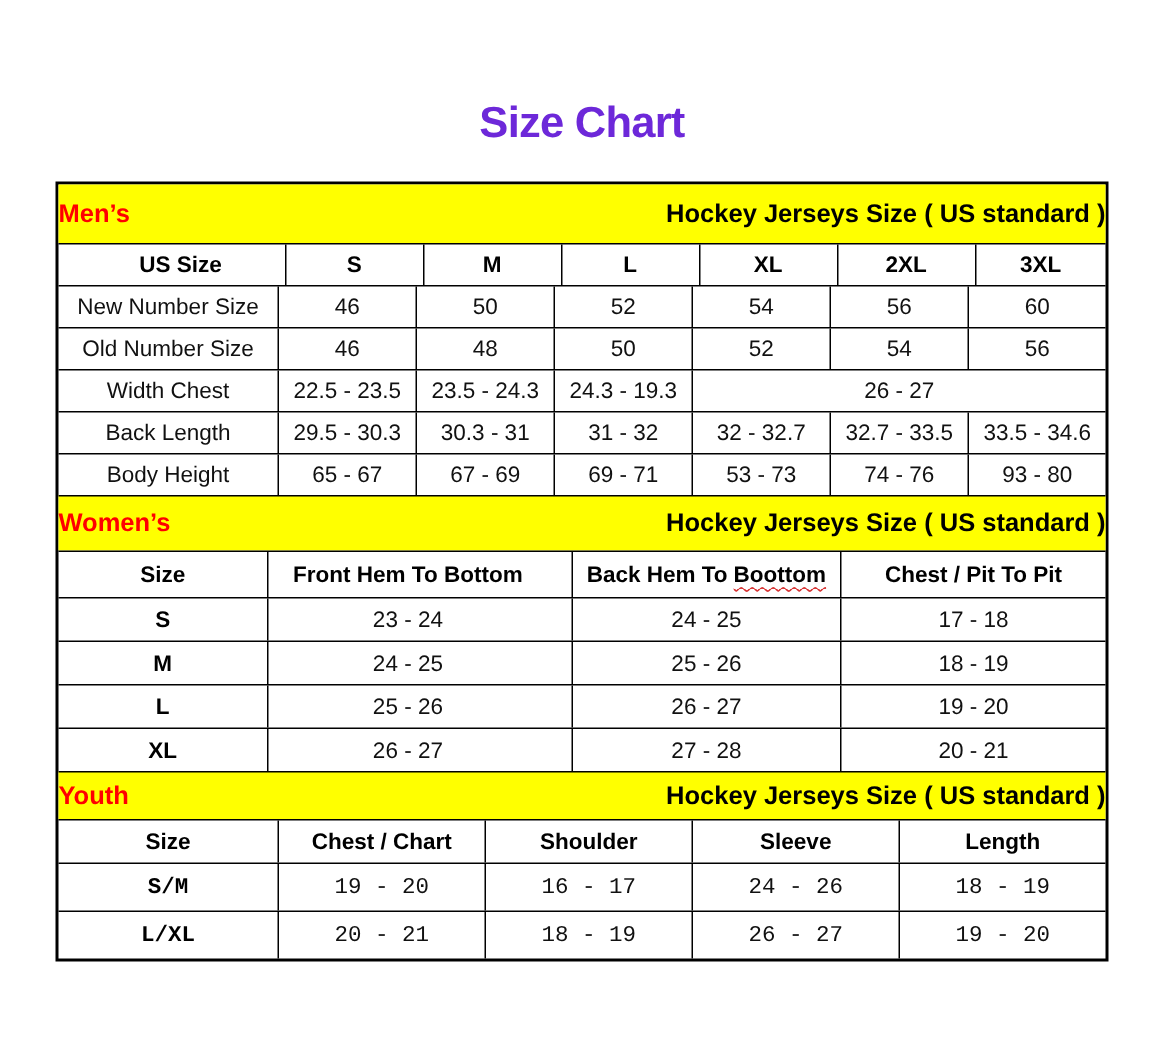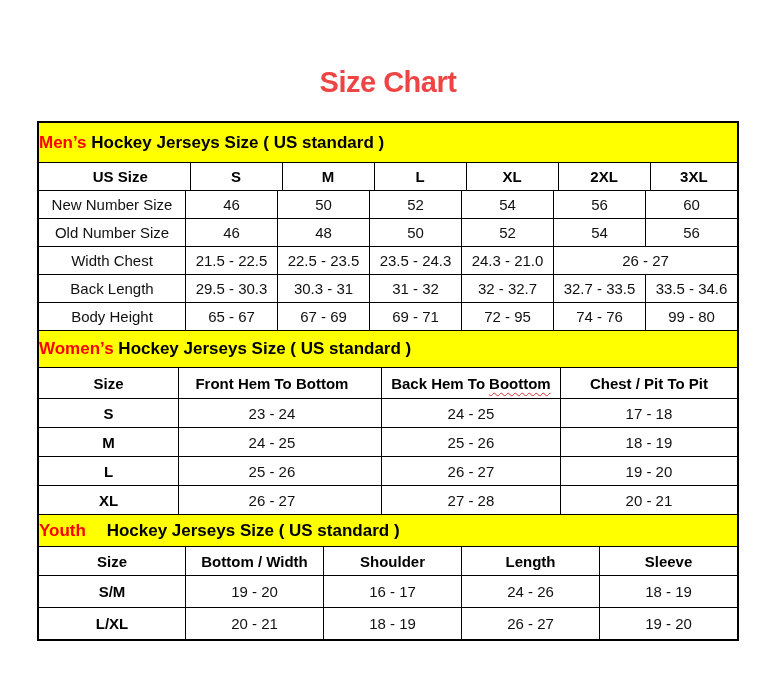--- a/index.html
+++ b/index.html
@@ -16,36 +16,36 @@
     overflow: hidden;
   }
   .page-title {
     position: absolute;
     top: 66px;
     left: 0;
     width: 100%;
     text-align: center;
     font-size: 29px;
     font-weight: bold;
-    color: #ef4444;
+    color: #6d28d9;
     letter-spacing: -0.5px;
     margin: 0;
   }
   .size-chart {
     position: absolute;
     left: 37px;
     top: 121px;
     width: 698px;
     border: 2px solid #000000;
     box-sizing: content-box;
   }
   .band {
     display: flex;
     align-items: center;
-    justify-content: flex-start;
+    justify-content: space-between;
     background: #FFFF00;
     font-weight: bold;
     font-size: 17px;
     color: #000000;
     white-space: pre;
   }
   .band .hl { color: #FF0000; }
   .band.men-band   { height: 39px; }
   .band.women-band { height: 36px; border-top: 1px solid #000; }
   .band.youth-band { height: 31px; border-top: 1px solid #000; gap: 16px; }
@@ -71,21 +71,21 @@
   .c-men   { width: 92px;  flex: 0 0 92px; }
   .c-w1    { width: 187px; flex: 0 0 187px; }
   .c-w2    { width: 179px; flex: 0 0 179px; margin-left: 16px; }
   .c-w3    { width: 186px; flex: 1 1 auto; text-align: right; }
   .c-y     { width: 138px; flex: 1 1 138px; }
   .c-men.last { flex: 1 1 auto; }
   
   .r-men    { height: 27px; }
   .r-women  { height: 28px; }
   .r-whead  { height: 30px; }
-  .r-youth  { height: 31px; }
+  .r-youth  { height: 31px; font-family: Liberation Mono, monospace; }
   .r-yhead  { height: 28px; }
   .misspell {
     text-decoration: underline wavy #D62E2E;
     text-decoration-thickness: 1px;
     text-underline-offset: 3px;
   }
   .wgap { display: inline-block; width: 4px; }
 </style>
 </head>
 <body>
@@ -123,45 +123,44 @@
       <div class="td c-men">46</div>
       <div class="td c-men">48</div>
       <div class="td c-men">50</div>
       <div class="td c-men">52</div>
       <div class="td c-men">54</div>
       <div class="td c-men last">56</div>
     </div>
 
     <div class="trow r-men">
       <div class="td c-label">Width Chest</div>
-      <div class="td c-men">21.5 - 22.5</div>
       <div class="td c-men">22.5 - 23.5</div>
       <div class="td c-men">23.5 - 24.3</div>
-      <div class="td c-men">24.3 - 21.0</div>
+      <div class="td c-men">24.3 - 19.3</div>
       <div class="td c-men last">26 - 27</div>
     </div>
 
     <div class="trow r-men">
       <div class="td c-label">Back Length</div>
       <div class="td c-men">29.5 - 30.3</div>
       <div class="td c-men">30.3 - 31</div>
       <div class="td c-men">31 - 32</div>
       <div class="td c-men">32 - 32.7</div>
       <div class="td c-men">32.7 - 33.5</div>
       <div class="td c-men last">33.5 - 34.6</div>
     </div>
 
     <div class="trow r-men">
       <div class="td c-label">Body Height</div>
       <div class="td c-men">65 - 67</div>
       <div class="td c-men">67 - 69</div>
       <div class="td c-men">69 - 71</div>
-      <div class="td c-men">72 - 95</div>
+      <div class="td c-men">53 - 73</div>
       <div class="td c-men">74 - 76</div>
-      <div class="td c-men last">99 - 80</div>
+      <div class="td c-men last">93 - 80</div>
     </div>
 
     <div class="band women-band"><span class="hl">Women’s</span><span> Hockey Jerseys Size ( US standard )</span></div>
 
     <div class="trow r-whead">
       <div class="td bold c-label">Size</div>
       <div class="td bold c-w1">Front Hem To Bottom</div>
       <div class="td bold c-w2">
         <span>Back Hem To</span>
           <span class="wgap"></span>
@@ -195,24 +194,24 @@
       <div class="td bold c-label">XL</div>
       <div class="td c-w1">26 - 27</div>
       <div class="td c-w2">27 - 28</div>
       <div class="td c-w3">20 - 21</div>
     </div>
 
     <div class="band youth-band"><span class="hl">Youth</span><span> Hockey Jerseys Size ( US standard )</span></div>
 
     <div class="trow r-yhead">
       <div class="td bold c-label">Size</div>
-      <div class="td bold c-y">Bottom / Width</div>
+      <div class="td bold c-y">Chest / Chart</div>
       <div class="td bold c-y">Shoulder</div>
+      <div class="td bold c-y">Sleeve</div>
       <div class="td bold c-y">Length</div>
-      <div class="td bold c-y">Sleeve</div>
     </div>
 
     <div class="trow r-youth">
       <div class="td bold c-label">S/M</div>
       <div class="td c-y">19 - 20</div>
       <div class="td c-y">16 - 17</div>
       <div class="td c-y">24 - 26</div>
       <div class="td c-y">18 - 19</div>
     </div>
 

